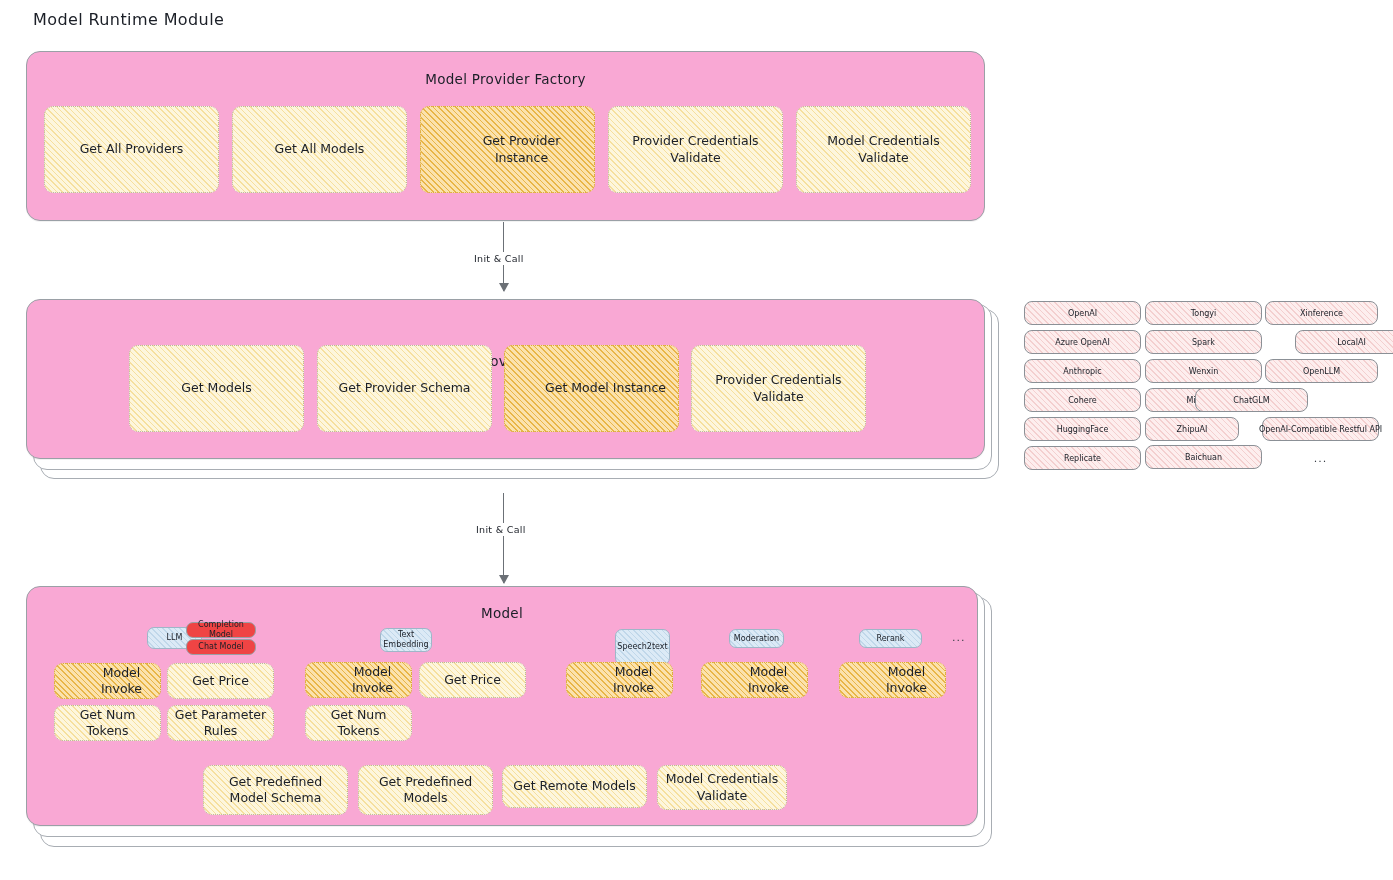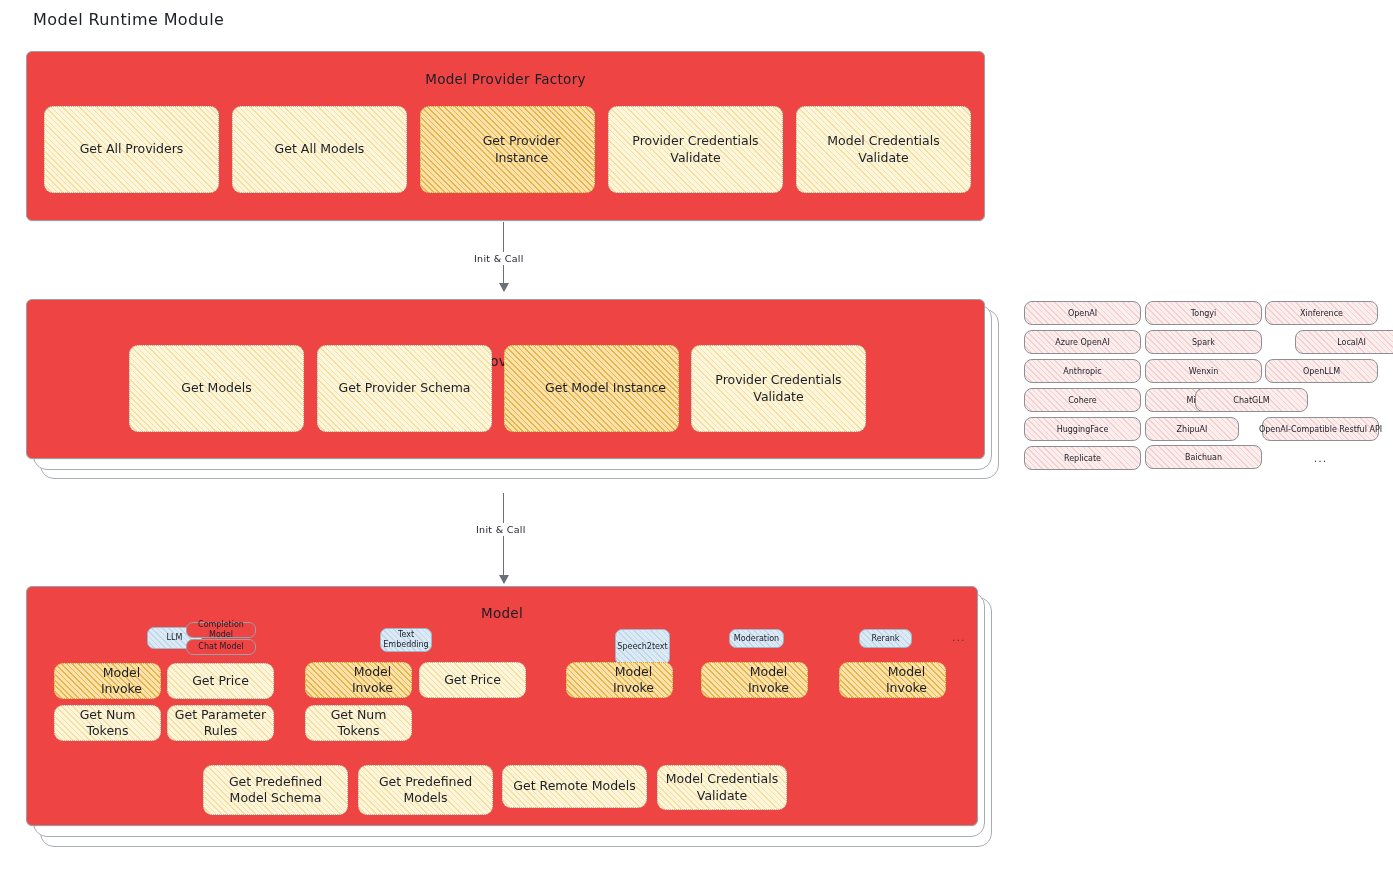--- a/index.html
+++ b/index.html
@@ -24,23 +24,23 @@
     top: 10px;
     font-size: 16px;
     letter-spacing: .4px;
     color: #1b1f27;
     white-space: nowrap;
   }
 
   
   .panel {
     position: absolute;
-    background: #ef4444;
+    background: #f9a8d4;
     border: 1.3px solid #9aa0a6;
-    border-radius: 6px;
+    border-radius: 14px;
     box-sizing: border-box;
     box-shadow: 0 1px 0 rgba(0,0,0,.05);
   }
   
   .deck {
     position: absolute;
     background: #ffffff;
     border: 1.2px solid #a8adb3;
     border-radius: 14px;
     box-sizing: border-box;
@@ -257,21 +257,21 @@
 <div class="node hl" style="left:305px; top:662px; width:107px; height:36px;">Model Invoke</div>
 <div class="node" style="left:419px; top:662px; width:107px; height:36px;">Get Price</div>
 <div class="node" style="left:305px; top:705px; width:107px; height:36px;">Get Num Tokens</div>
 
 <div class="badge blue" style="left:615px; top:629px; width:55px; height:36px;">Speech2text</div>
 <div class="node hl" style="left:566px; top:662px; width:107px; height:36px;">Model Invoke</div>
 
 <div class="badge blue" style="left:729px; top:629px; width:55px; height:19px;">Moderation</div>
 <div class="node hl" style="left:701px; top:662px; width:107px; height:36px;">Model Invoke</div>
 
-<div class="badge blue" style="left:859px; top:629px; width:53px; height:19px;">Rerank</div>
+<div class="badge blue" style="left:859px; top:629px; width:63px; height:19px;">Rerank</div>
 <div class="node hl" style="left:839px; top:662px; width:107px; height:36px;">Model Invoke</div>
 
 <div class="dots-inline" style="left:952px; top:631px;">...</div>
 
 <div class="node" style="left:203px; top:765px; width:145px; height:50px;">Get Predefined Model Schema</div>
 <div class="node" style="left:358px; top:765px; width:135px; height:50px;">Get Predefined Models</div>
 <div class="node" style="left:502px; top:765px; width:145px; height:43px;">Get Remote Models</div>
 <div class="node" style="left:657px; top:765px; width:130px; height:45px;">Model Credentials Validate</div>
 
 </body></html>

